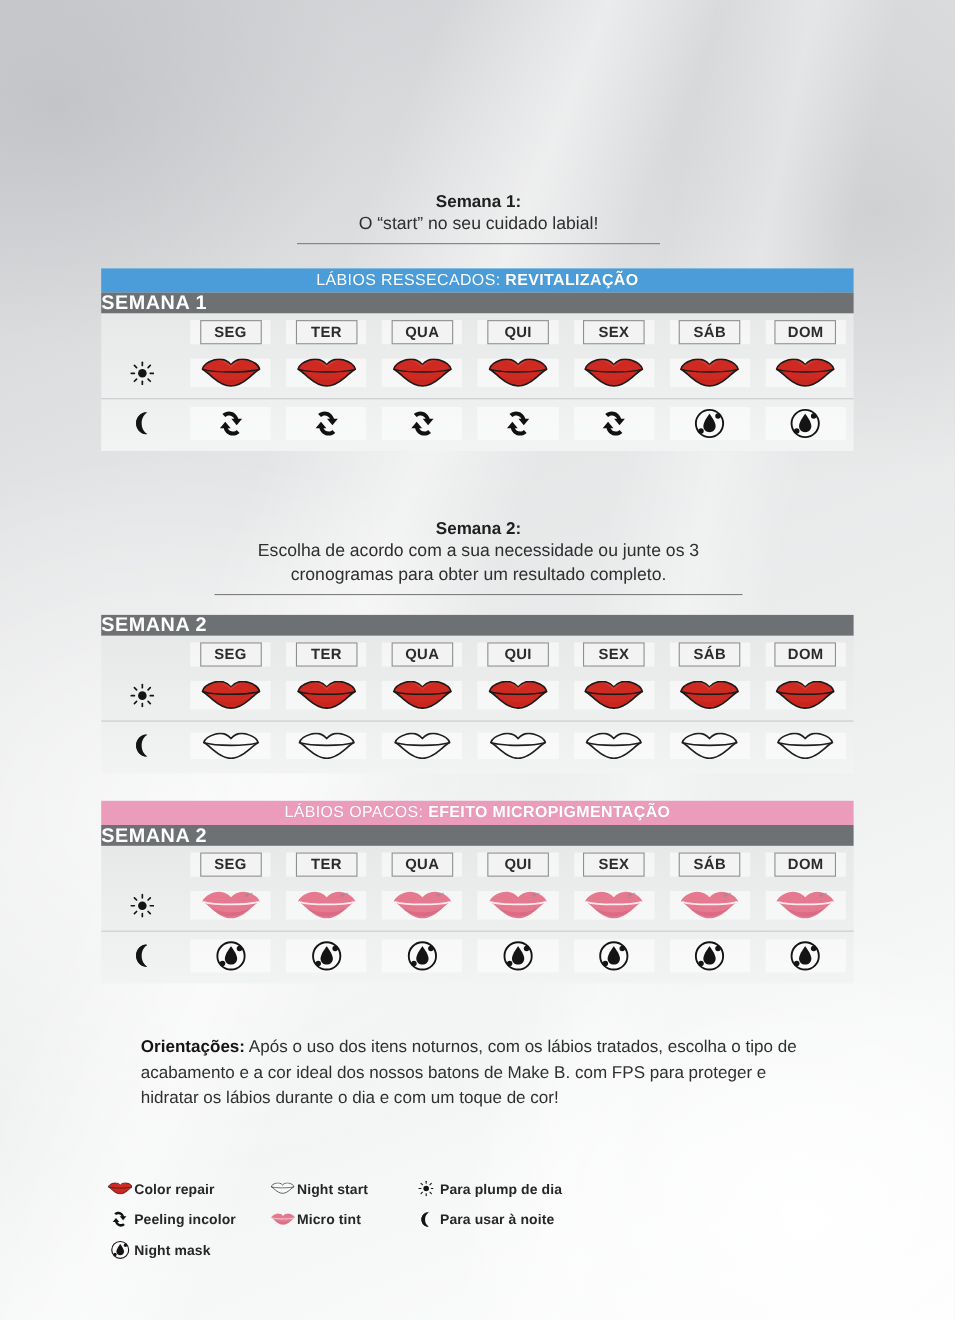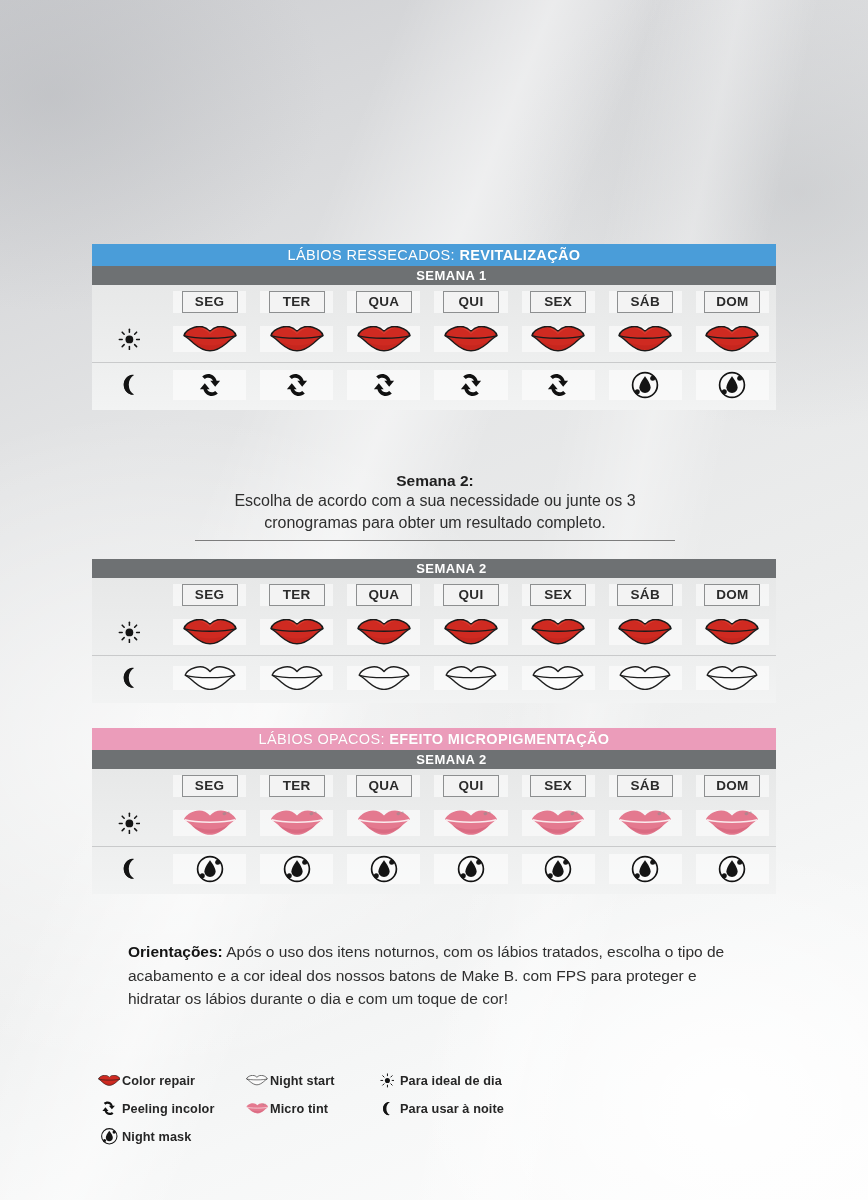--- a/index.html
+++ b/index.html
@@ -55,24 +55,23 @@
   #table-3 { top: 728px; }
 
   .tbar {
     height: 22px; line-height: 22px; text-align: center;
     color: #ffffff; font-size: 14.5px; letter-spacing: .35px;
     text-shadow: 0 0 1px rgba(0,0,0,.12);
   }
   .tbar .lead { font-weight: normal; }
   .tbar .accent { font-weight: bold; }
   .wkbar {
-    height: 19px; line-height: 19px; text-align: center;
-    background: #6e7173; color: #fff; font-size: 13px; font-weight: bold;
+    height: 19px; line-height: 19px; 
+    background: #6e7173; color: #fff; font-size: 18px; font-weight: bold;
     letter-spacing: .5px;
-    padding-left: 35px;
   }
   .grid {
     background: linear-gradient(180deg, #e7e8e8 0%, #eceded 45%, #f2f3f3 100%);
     padding: 6px 0 4px;
     position: relative;
   }
   .lead-col { width: 74px; flex: none; }
   .daycol { flex: 1; position: relative; }
   .daycol .colbg {
     position: absolute; left: 7px; right: 7px; top: 0; bottom: 0;
@@ -113,20 +112,25 @@
   .lg-tx { font-size: 12.7px; font-weight: bold; color: #262626; letter-spacing: .1px; }
 </style>
 </head>
 <body>
 
 <div class="bg"></div>
 
 <div class="page">
 
 
+  <div class="sec-note" id="note-week1">
+    <div class="ttl">Semana 1:</div>
+    <div class="txt">O “start” no seu cuidado labial!</div>
+    <div class="rule"></div>
+  </div>
 
   <div class="sec-note" id="note-week2">
     <div class="ttl">Semana 2:</div>
     <div class="txt">Escolha de acordo com a sua necessidade ou junte os 3</div>
     <div class="txt">cronogramas para obter um resultado completo.</div>
     <div class="rule"></div>
   </div>
 
   <div class="table" id="table-1">
       <div class="tbar" style="background:#4a9dd9"><span class="lead">LÁBIOS RESSECADOS: </span><span class="accent">REVITALIZAÇÃO</span></div>
@@ -830,21 +834,21 @@
                 <line x1="12" y1="19.6" x2="12" y2="22.6"></line>
                 <line x1="1.4" y1="12" x2="4.4" y2="12"></line>
                 <line x1="19.6" y1="12" x2="22.6" y2="12"></line>
                 <line x1="4.4" y1="4.4" x2="6.5" y2="6.5"></line>
                 <line x1="17.5" y1="17.5" x2="19.6" y2="19.6"></line>
                 <line x1="4.4" y1="19.6" x2="6.5" y2="17.5"></line>
                 <line x1="17.5" y1="6.5" x2="19.6" y2="4.4"></line>
               </g>
             </svg>
           </span>
-          <span class="lg-tx">Para ideal de dia</span>
+          <span class="lg-tx">Para plump de dia</span>
         </div>
         <div class="lg-item">
           <span class="lg-ic">
             <svg width="13.64" height="14.879999999999999" viewBox="0 0 22 24">
               <path d="M15.6 2.2C10.2 3.1 6.2 7.4 6.2 12.4c0 5 4 9.3 9.4 10.2C11.1 23.6 5 19.1 5 12.4 5 5.7 11.1 1.2 15.6 2.2z" fill="#141414"></path>
               <path d="M15.8 2.1c-3.3 1.9-5.5 5.6-5.5 10.3 0 4.7 2.2 8.4 5.5 10.3-1.2.3-2.3.3-2.3.3C8.4 22 5 17.6 5 12.4S8.4 2.8 13.5 1.8c0 0 1.1 0 2.3.3z" fill="#141414"></path>
             </svg>
           </span>
           <span class="lg-tx">Para usar à noite</span>
         </div>

